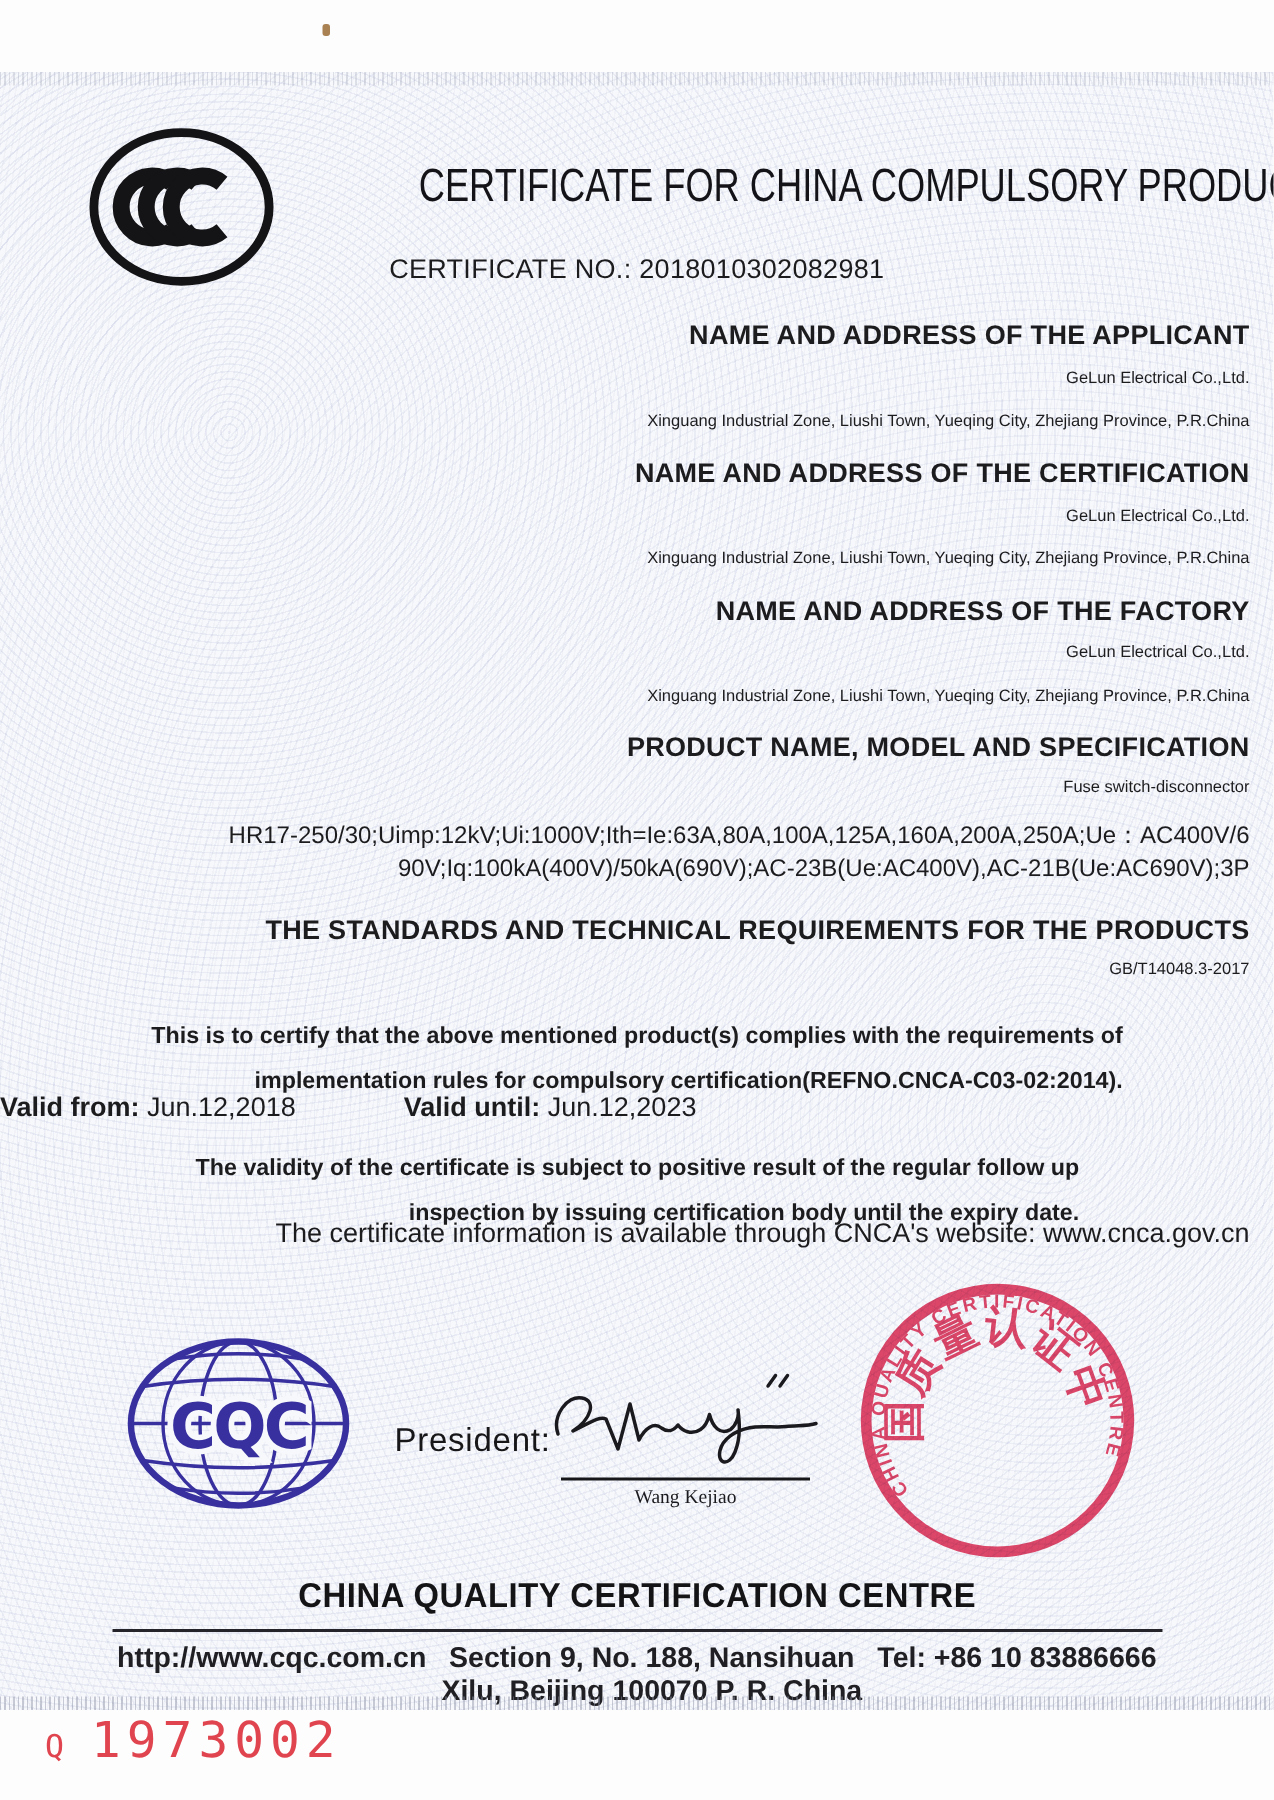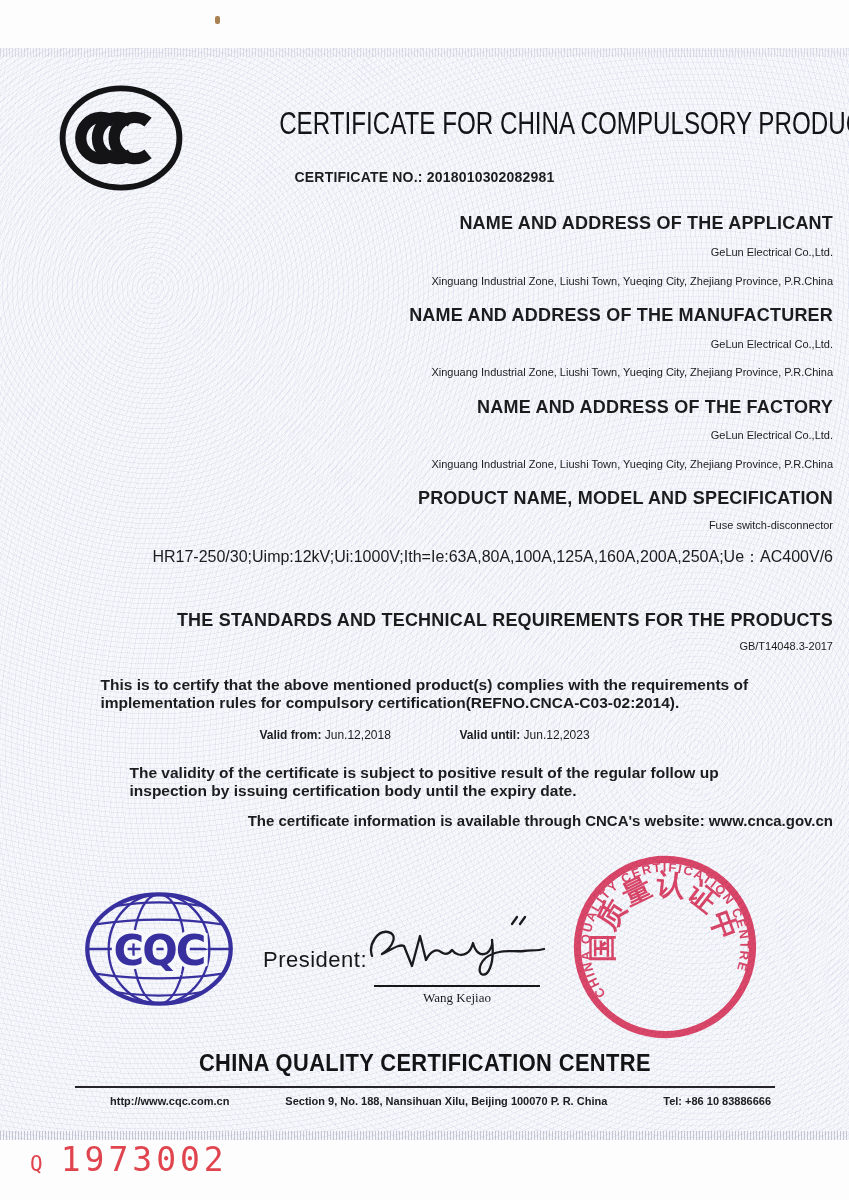--- a/index.html
+++ b/index.html
@@ -24,30 +24,30 @@
   .paper::before{top:0;opacity:.55;}
   .paper::after{bottom:0;}
   .speck{position:absolute;left:215px;top:16px;width:5px;height:8px;background:#9a6b35;border-radius:2px;opacity:.85;}
 
   .ccc-logo{position:absolute;left:57px;top:36px;width:128px;height:108px;}
   .title-row{position:absolute;left:168px;right:20px;top:58px;text-align:center;}
   .cert-title{
     display:inline-block;font-size:31px;font-weight:400;letter-spacing:0;
     transform:scaleX(.78);transform-origin:center;white-space:nowrap;color:#141418;
   }
-  .certno{position:absolute;left:0;right:0;top:121px;text-align:center;font-size:14px;font-weight:700;letter-spacing:.2px;}
+  .certno{position:absolute;left:0;right:0;top:121px;text-align:center;font-size:18px;font-weight:400;letter-spacing:.2px;}
 
   .line{position:absolute;left:0;right:16px;text-align:right;white-space:nowrap;}
   .heading{font-size:18px;font-weight:700;letter-spacing:.2px;}
   .value{font-size:11px;font-weight:400;}
-  .stmt{position:absolute;left:50%;transform:translateX(-50%);width:648px;text-align:left;
-        font-size:15.5px;font-weight:700;line-height:18px;white-space:normal;}
+  .stmt{position:absolute;left:50%;transform:translateX(-50%);width:648px;text-align:right;
+        font-size:15.5px;font-weight:700;line-height:30px;white-space:normal;}
   .note{width:590px;}
-  .cnca{font-size:15px;font-weight:700;padding-left:20px;}
-  .valid-line{position:absolute;left:0;right:0;text-align:center;font-size:12px;}
+  .cnca{font-size:18px;font-weight:400;padding-left:20px;}
+  .valid-line{position:absolute;left:0;right:0;font-size:18px;}
   .valid-line .lbl{font-weight:700;}
   .valid-line .val{font-weight:400;}
   .valid-gap{display:inline-block;width:62px;}
 
   .cqc-logo{position:absolute;left:83px;top:842px;width:152px;height:120px;}
   .president{position:absolute;left:263px;top:899px;font-size:22px;font-weight:400;letter-spacing:.5px;color:#17171a;text-align:center;}
   .signature{position:absolute;left:366px;top:866px;width:185px;height:78px;}
   .sig-line{position:absolute;left:374px;top:937px;width:166px;height:2px;background:#17171a;}
   .president-name{position:absolute;left:362px;top:942px;width:190px;text-align:center;
       font-family:"Liberation Serif", serif;font-size:13px;color:#1b1b1f;}
@@ -57,21 +57,21 @@
   .stamp svg{width:100%;height:100%;}
   .stamp-outer-text{font-family:"Liberation Sans", sans-serif;font-size:12.5px;font-weight:700;letter-spacing:1.6px;}
   .stamp-inner-text{font-family:"DejaVu Sans", sans-serif;font-size:28px;font-weight:700;letter-spacing:1px;}
 
   .footer-org{position:absolute;left:0;right:0;top:1002px;text-align:center;}
   .footer-org span{display:inline-block;font-size:23px;font-weight:700;letter-spacing:.4px;
       transform:scaleX(.95);transform-origin:center;color:#141417;}
   .footer-rule{position:absolute;left:75px;right:74px;top:1038px;height:2px;background:#24242a;}
   .footer-info{position:absolute;left:0;right:0;top:1047px;display:flex;align-items:baseline;
       padding:0 78px;justify-content:space-between;box-sizing:border-box;
-      font-size:11px;font-weight:700;color:#202024;margin-left:32px;}
+      font-size:19px;font-weight:700;color:#202024;}
   .footer-info .mid{flex:1;text-align:center;}
 
   .serial{position:absolute;left:30px;top:1140px;display:flex;align-items:baseline;
       font-family:"DejaVu Sans Mono", monospace;color:var(--serial,#e0454f);}
   .serial .pfx{font-size:21px;margin-right:18px;}
   .serial .num{font-size:33px;letter-spacing:4px;}
 </style>
 </head>
 <body style="--stamp: #e13a5f; --serial: #e0454f; --ink: #1c1c1f;">
 
@@ -90,31 +90,32 @@
 
   <div class="title-row">
     <span class="cert-title">CERTIFICATE FOR CHINA COMPULSORY PRODUCT CERTIFICATION</span>
   </div>
   <div class="certno">CERTIFICATE NO.: 2018010302082981</div>
 
   <div class="line heading" style="top:165px">NAME AND ADDRESS OF THE APPLICANT</div>
   <div class="line value" style="top:198px">GeLun Electrical Co.,Ltd.</div>
   <div class="line value" style="top:227px">Xinguang Industrial Zone, Liushi Town, Yueqing City, Zhejiang Province, P.R.China</div>
 
-  <div class="line heading" style="top:257px">NAME AND ADDRESS OF THE MANUFACTURER</div>
+  <div class="line heading" style="top:257px">NAME AND ADDRESS OF THE CERTIFICATION</div>
   <div class="line value" style="top:290px">GeLun Electrical Co.,Ltd.</div>
   <div class="line value" style="top:318px">Xinguang Industrial Zone, Liushi Town, Yueqing City, Zhejiang Province, P.R.China</div>
 
   <div class="line heading" style="top:349px">NAME AND ADDRESS OF THE FACTORY</div>
   <div class="line value" style="top:381px">GeLun Electrical Co.,Ltd.</div>
   <div class="line value" style="top:410px">Xinguang Industrial Zone, Liushi Town, Yueqing City, Zhejiang Province, P.R.China</div>
 
   <div class="line value" style="top:471px">Fuse switch-disconnector</div>
   <div class="line heading" style="top:440px">PRODUCT NAME, MODEL AND SPECIFICATION</div>
   <div class="line value" style="top:499px;font-size:16px">HR17-250/30;Uimp:12kV;Ui:1000V;Ith=Ie:63A,80A,100A,125A,160A,200A,250A;Ue：AC400V/6</div>
+  <div class="line value" style="top:523px;font-size:16px">90V;Iq:100kA(400V)/50kA(690V);AC-23B(Ue:AC400V),AC-21B(Ue:AC690V);3P</div>
 
   <div class="line heading" style="top:562px">THE STANDARDS AND TECHNICAL REQUIREMENTS FOR THE PRODUCTS</div>
   <div class="line value" style="top:592px">GB/T14048.3-2017</div>
 
   <div class="stmt" style="top:628px">This is to certify that the above mentioned product(s) complies with the requirements of implementation rules for compulsory certification(REFNO.CNCA-C03-02:2014).</div>
 
   <div class="valid-line" style="top:680px">
     <span class="lbl">Valid from:</span>
     <span class="val">Jun.12,2018</span>
     <span class="valid-gap"></span>

